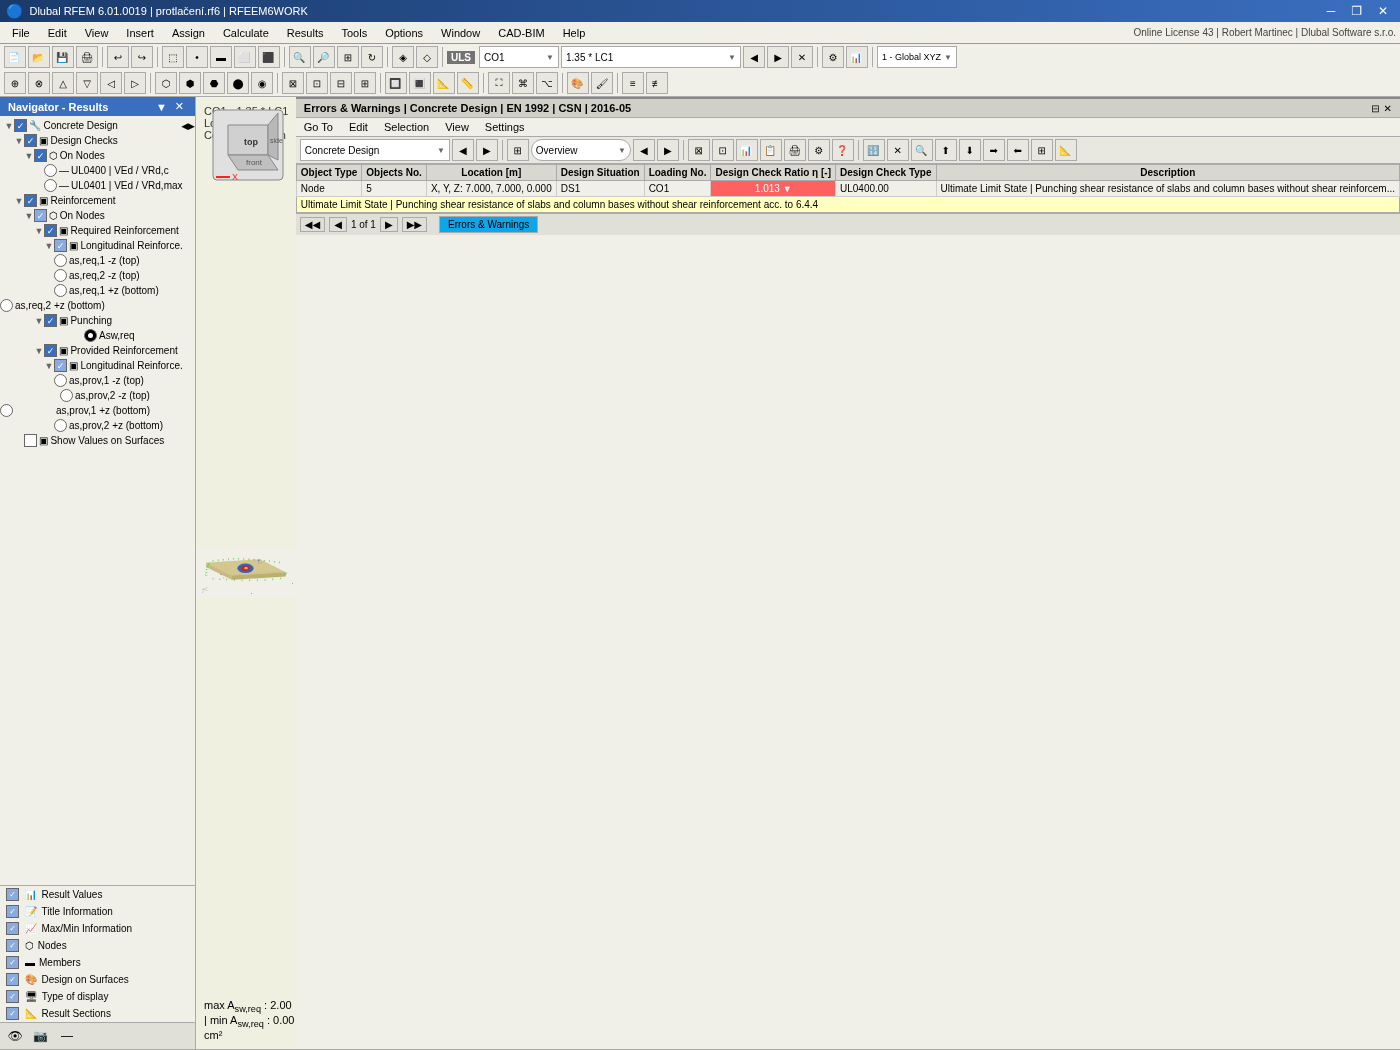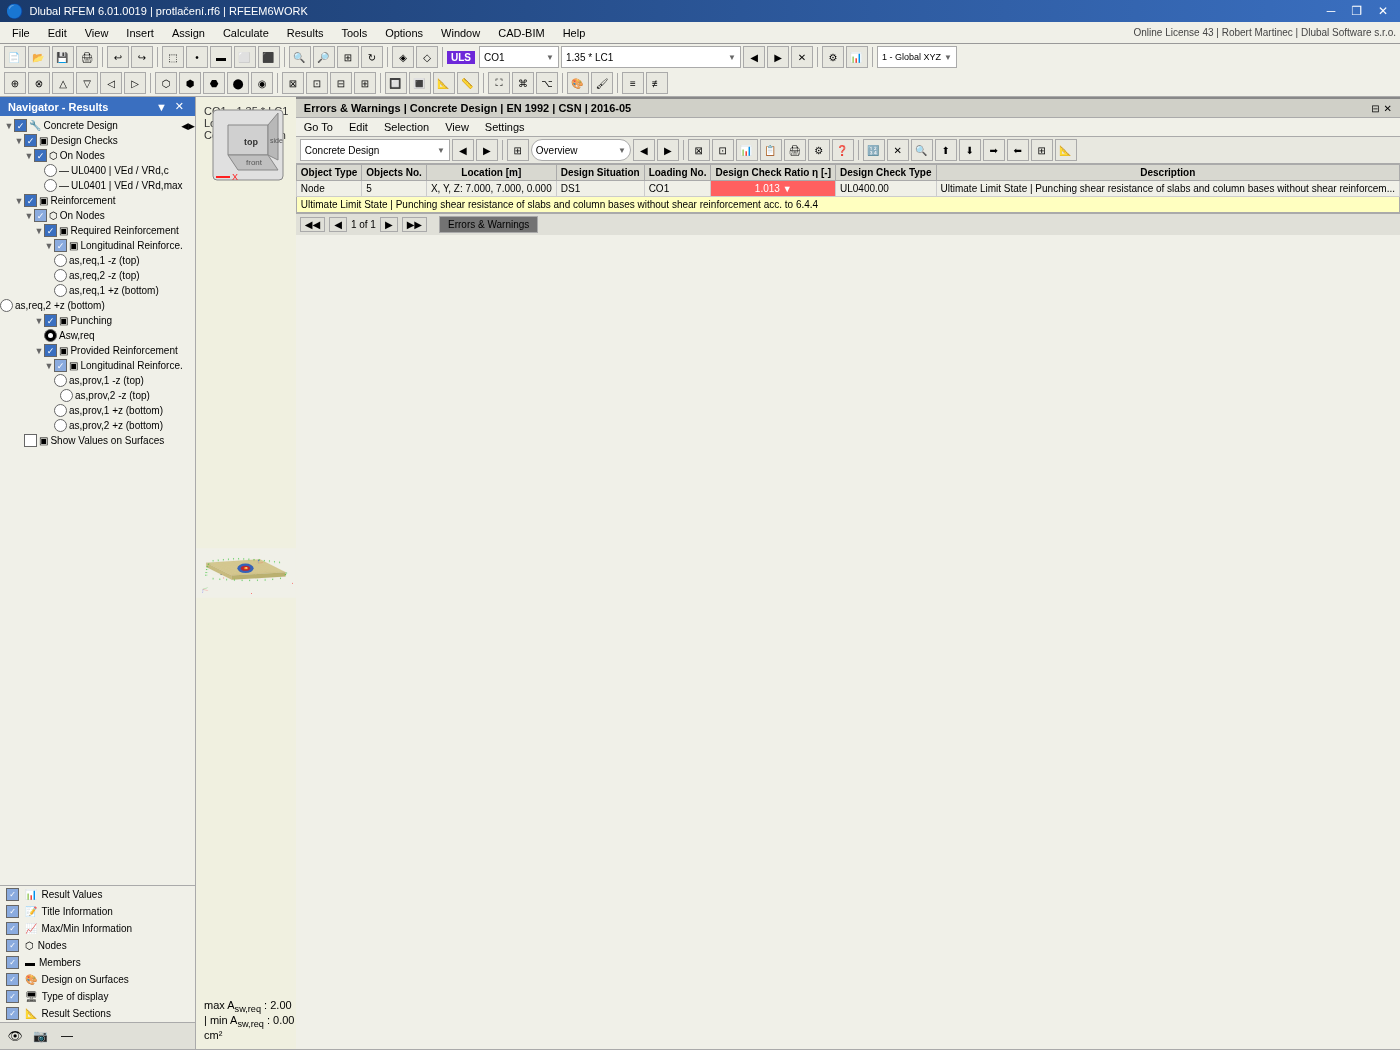--- a/index.html
+++ b/index.html
@@ -74,21 +74,21 @@
     
     ::-webkit-scrollbar { width: 12px; height: 12px; }
     ::-webkit-scrollbar-track { background: #e0e0d8; }
     ::-webkit-scrollbar-thumb { background: #aaa; border: 1px solid #888; }
 
     .errors-panel-scroll { max-height: 130px; overflow-y: auto; }
 
     .main-content { display: flex; flex-direction: row; flex: 1; position: relative; }
     .viewport-area { flex: 1; position: relative; overflow: hidden; }
 
-    .uls-badge { background: #6d28d9; color: white; padding: 1px 4px; font-size: 10px; font-weight: bold; margin-right: 2px; }
+    .uls-badge { background: #737373; color: white; padding: 1px 4px; font-size: 10px; font-weight: bold; margin-right: 2px; }
   </style>
 </head>
 <body>
 
 <div class="title-bar">
   <div class="title-bar-left">
     <span style="font-size:14px;">🔵</span>
     <span>Dlubal RFEM 6.01.0019 | protlačení.rf6 | RFEEM6WORK</span>
   </div>
   <div class="title-bar-right">
@@ -290,21 +290,21 @@
         <span class="tree-label">as,req,2 +z (bottom)</span>
       </div>
 
       <div class="tree-item" style="padding-left:34px;">
         <span class="tree-expand">▼</span>
         <span class="tree-checkbox checked">✓</span>
         <span class="tree-icon">▣</span>
         <span class="tree-label">Punching</span>
       </div>
 
-      <div class="tree-item" style="padding-left:44px;">
+      <div class="tree-item" style="padding-left:44px;margin-left:40px;">
         <span class="tree-radio checked" style="background:#000;"></span>
         <span class="tree-label">Asw,req</span>
       </div>
 
       <div class="tree-item" style="padding-left:34px;">
         <span class="tree-expand">▼</span>
         <span class="tree-checkbox checked">✓</span>
         <span class="tree-icon">▣</span>
         <span class="tree-label">Provided Reinforcement</span>
       </div>
@@ -317,21 +317,21 @@
       </div>
 
       <div class="tree-item" style="padding-left:54px;">
         <span class="tree-radio"></span>
         <span class="tree-label">as,prov,1 -z (top)</span>
       </div>
       <div class="tree-item" style="padding-left:60px;">
         <span class="tree-radio"></span>
         <span class="tree-label">as,prov,2 -z (top)</span>
       </div>
-      <div class="tree-item" style="padding-left:54px;">
+      <div class="tree-item" style="gap:41px;">
         <span class="tree-radio"></span>
         <span class="tree-label">as,prov,1 +z (bottom)</span>
       </div>
       <div class="tree-item" style="padding-left:54px;">
         <span class="tree-radio"></span>
         <span class="tree-label">as,prov,2 +z (bottom)</span>
       </div>
 
       <div class="tree-item" style="padding-left:24px;">
         <span class="tree-checkbox"></span>
@@ -652,21 +652,21 @@
           </tbody>
         </table>
       </div>
 
       <div class="errors-footer">
         <button style="background:#e0e0d8;border:1px solid #aaa;cursor:pointer;padding:1px 4px;font-size:10px;">◀◀</button>
         <button style="background:#e0e0d8;border:1px solid #aaa;cursor:pointer;padding:1px 4px;font-size:10px;">◀</button>
         <span>1 of 1</span>
         <button style="background:#e0e0d8;border:1px solid #aaa;cursor:pointer;padding:1px 4px;font-size:10px;">▶</button>
         <button style="background:#e0e0d8;border:1px solid #aaa;cursor:pointer;padding:1px 4px;font-size:10px;">▶▶</button>
-        <span style="margin-left:8px; background:#737373; padding:2px 8px; border: 1px solid #aaa; cursor:pointer;">Errors &amp; Warnings</span>
+        <span style="margin-left:8px; background:#0ea5e9; padding:2px 8px; border: 1px solid #aaa; cursor:pointer;">Errors &amp; Warnings</span>
       </div>
     </div>
 
   </div>
 </div>
 
 <div class="status-bar">
   
   
   

